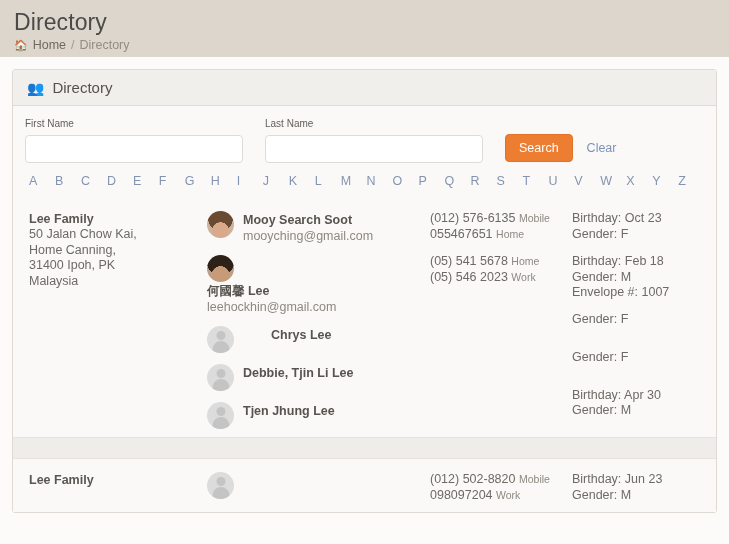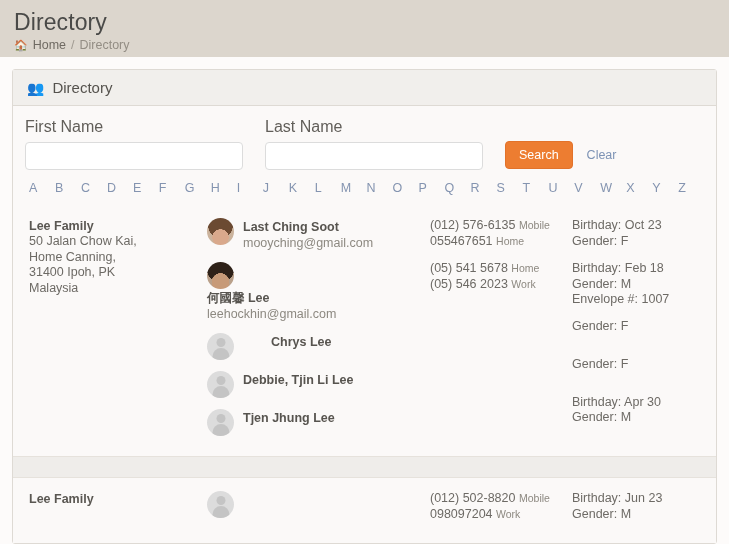--- a/index.html
+++ b/index.html
@@ -62,21 +62,21 @@
     font-size: 15px;
     color: #55524d;
   }
 
   
   .search-area { padding: 12px 12px 0 12px; }
   .form-row { display: flex; align-items: flex-end; }
   .form-group { margin-right: 22px; }
   .form-label {
     display: block;
-    font-size: 16px;
+    font-size: 10px;
     color: #615e59;
     margin-bottom: 6px;
   }
   .text-input {
     width: 218px;
     height: 28px;
     border: 1px solid #dcdcdc;
     border-radius: 4px;
     background: #fff;
     padding: 4px 8px;
@@ -114,21 +114,21 @@
   .alpha-link {
     flex: 1 1 0;
     text-align: left;
     font-size: 12.5px;
     color: #8494b0;
     cursor: pointer;
     text-decoration: none;
   }
   .fam-row {
     display: flex;
-    padding: 13px 12px 20px 16px;
+    padding: 13px 12px 8px 16px;
     background: #fbf9f8;
   }
   .fam-gap { height: 22px; background: #efedea; border-top: 1px solid #e6e2dc; border-bottom: 1px solid #e6e2dc; }
 
   .fam-name-col { width: 178px; flex: 0 0 178px; }
   .fam-name {
     font-size: 12.5px;
     font-weight: bold;
     color: #5a5752;
     line-height: 16px;
@@ -288,21 +288,21 @@
             <div class="fam-name">Lee Family</div>
             <div class="fam-addr">50 Jalan Chow Kai,</div>
             <div class="fam-addr">Home Canning,</div>
             <div class="fam-addr">31400 Ipoh, PK</div>
             <div class="fam-addr">Malaysia</div>
           </div>
           <div class="members-col">
             <div class="member" style="min-height: 32px;">
               <div class="avatar photo-a"></div>
               <div class="member-text">
-                <div class="member-name">Last Ching Soot</div>
+                <div class="member-name">Mooy Search Soot</div>
                 <div class="member-email">mooyching@gmail.com</div>
               </div>
             </div>
             <div class="member" style="min-height: 32px; flex-direction: column;">
               <div class="avatar photo-b"></div>
               <div class="member-text">
                 <div class="member-name">何國馨 Lee</div>
                 <div class="member-email">leehockhin@gmail.com</div>
               </div>
             </div>

